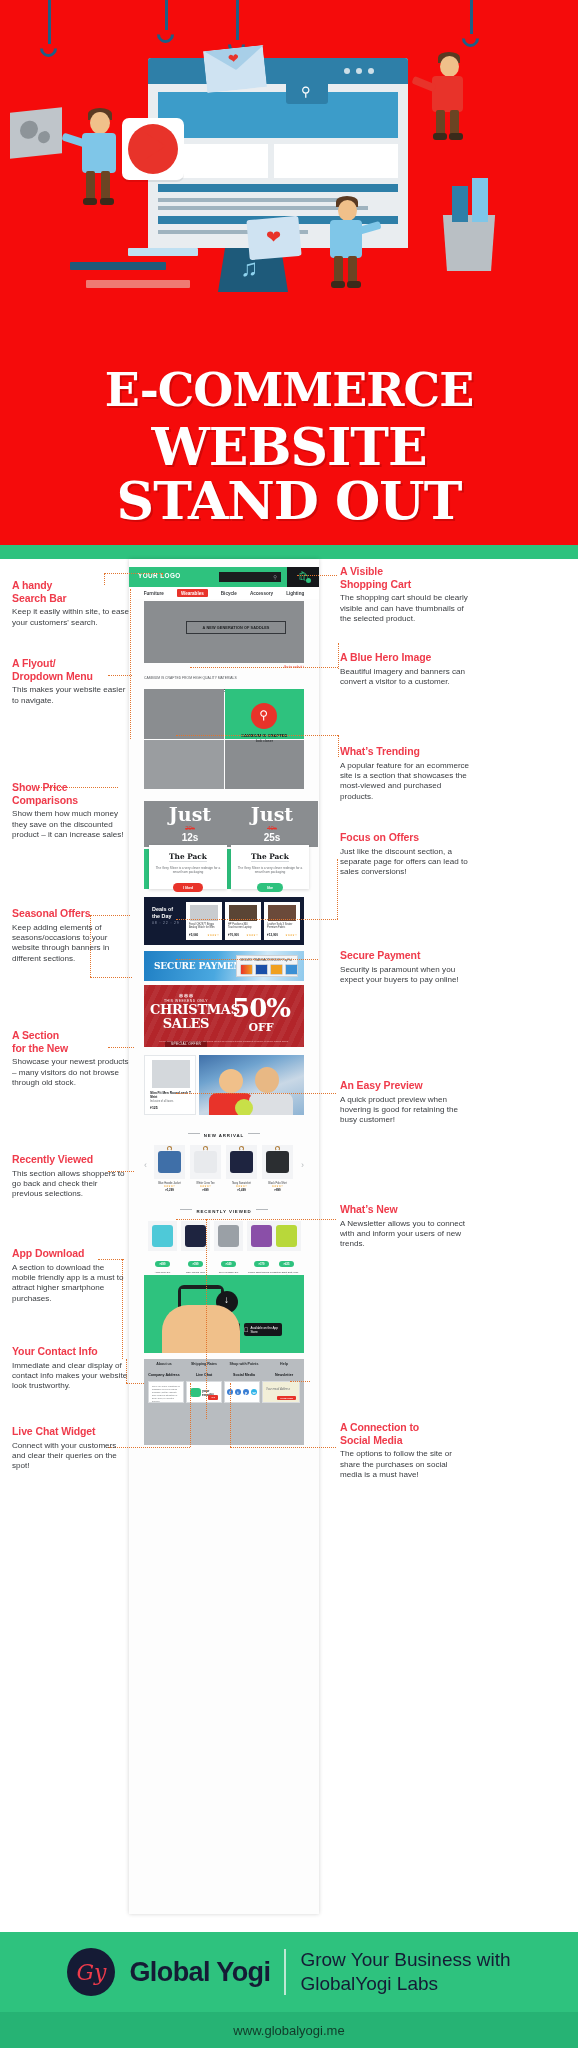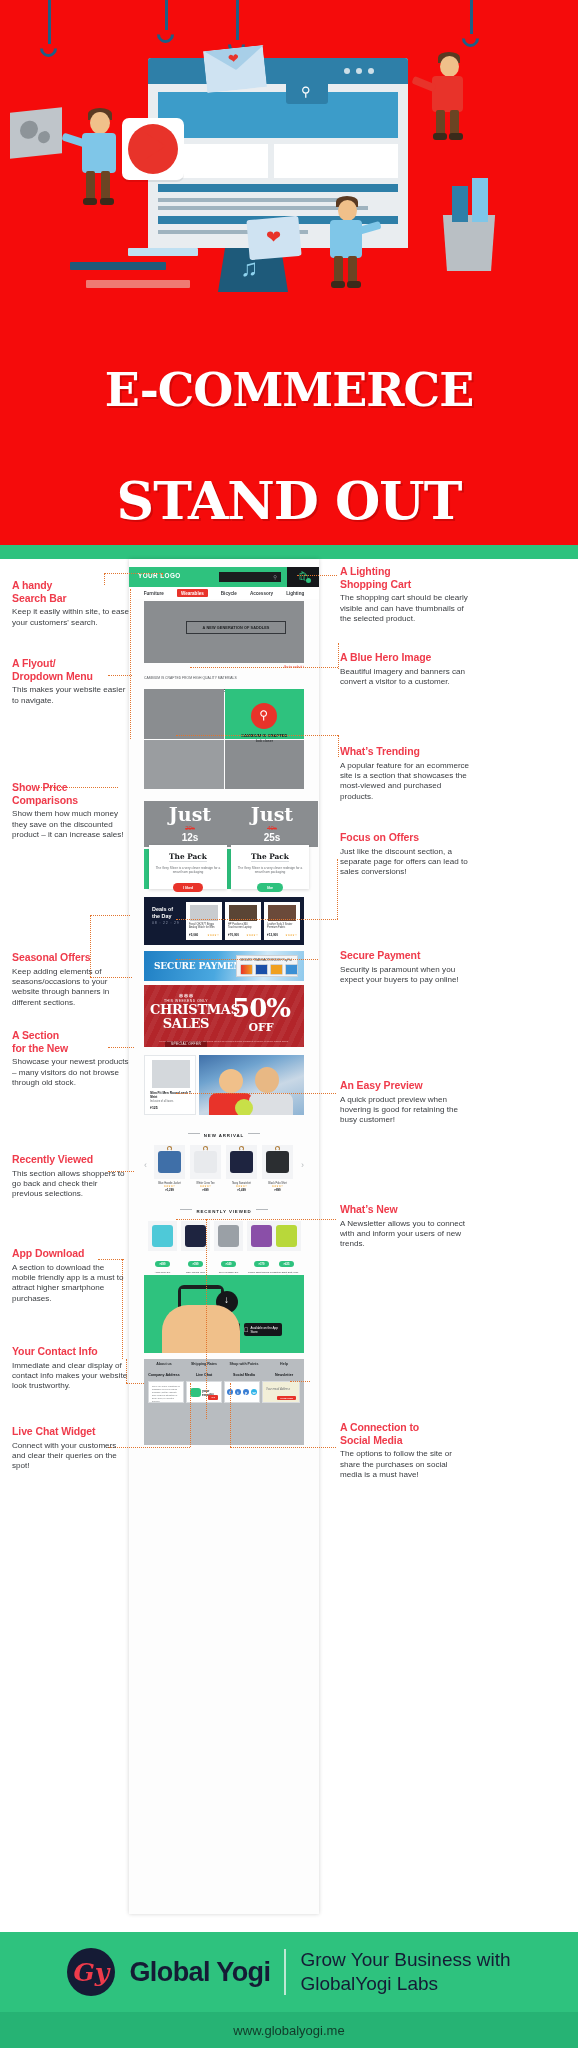--- a/index.html
+++ b/index.html
@@ -229,21 +229,21 @@
          display:flex;align-items:center;justify-content:center;font-weight:700;}
   .fbox.news{left:118px;width:38px;background:#f2efd8;}
   .fbox.news .ni{position:absolute;left:3px;top:5px;font-size:2.8px;color:#6a6e72;font-style:italic;}
   .fbox.news .nb{position:absolute;right:3px;bottom:2px;background:#e8332a;color:#fff;font-size:2.2px;padding:.8px 3px;border-radius:1px;}
 
   
   .brandbar{position:absolute;left:0;top:1932px;width:578px;height:80px;background:#2ec27e;
             display:flex;align-items:center;justify-content:center;gap:14px;}
   .logoc{width:48px;height:48px;border-radius:50%;background:#151b35;position:relative;flex:none;}
   .logoc .gy{position:absolute;left:0;top:0;width:48px;height:48px;display:flex;align-items:center;justify-content:center;
-             color:#ef3b4b;font-family:"DejaVu Serif",serif;font-style:italic;font-weight:700;font-size:25px;}
+             color:#ef3b4b;font-family:"DejaVu Serif",serif;font-style:italic;font-weight:400;font-size:22px;}
   .brandname{color:#151b35;font-size:27px;font-weight:700;letter-spacing:-.6px;}
   .vrule{width:2px;height:46px;background:#bfe8d4;}
   .brandtag{color:#151b35;font-size:19px;line-height:24px;font-weight:400;}
 
   .urlbar{position:absolute;left:0;top:2012px;width:578px;height:36px;background:#26b374;
           display:flex;align-items:center;justify-content:center;}
   .urlbar span{color:#123a29;font-size:13px;}
 </style>
 </head>
 <body>
@@ -338,20 +338,21 @@
       <div class="stripe" style="left:128px;top:248px;width:70px;background:#bfe0f2;"></div>
       <div class="stripe" style="left:70px;top:262px;width:96px;background:#1e5a7a;"></div>
       <div class="stripe" style="left:86px;top:280px;width:104px;background:#ef7a72;"></div>
 
       <div class="bin"></div>
       <div class="binfile" style="left:452px;top:186px;width:16px;height:36px;"></div>
       <div class="binfile2" style="left:472px;top:178px;width:16px;height:44px;"></div>
     </div>
 
     <div class="bigline bl1">E-COMMERCE</div>
+    <div class="bigline bl2">WEBSITE</div>
     <div class="bigline bl3">STAND OUT</div>
   </div>
   <div class="greenbar"></div>
 
   <div class="content">
 
     <div class="mockcol">
 
       <div class="m m-head">
         <div class="m-logo">YOUR LOGO</div>
@@ -690,21 +691,21 @@
     </div>
 
     <div class="ann left" style="left:12px;top:222px;">
       <h3>
         <span>Show Price</span><br>
         <span>Comparisons</span>
       </h3>
       <p>Show them how much money they save on the discounted product – it can increase sales!</p>
     </div>
 
-    <div class="ann left" style="left:12px;top:348px;margin-top:44px;">
+    <div class="ann left" style="left:12px;top:348px;">
       <h3>Seasonal Offers</h3>
       <p>Keep adding elements of seasons/occasions to your website through banners in different sections.</p>
     </div>
 
     <div class="ann left" style="left:12px;top:470px;">
       <h3>
         <span>A Section</span><br>
         <span>for the New</span>
       </h3>
       <p>Showcase your newest products – many visitors do not browse through old stock.</p>
@@ -725,21 +726,21 @@
       <p>Immediate and clear display of contact info makes your website look trustworthy.</p>
     </div>
 
     <div class="ann left" style="left:12px;top:866px;">
       <h3>Live Chat Widget</h3>
       <p>Connect with your customers and clear their queries on the spot!</p>
     </div>
 
     <div class="ann right" style="left:340px;top:6px;">
       <h3>
-        <span>A Lighting</span><br>
+        <span>A Visible</span><br>
         <span>Shopping Cart</span>
       </h3>
       <p>The shopping cart should be clearly visible and can have thumbnails of the selected product.</p>
     </div>
 
     <div class="ann right" style="left:340px;top:92px;">
       <h3>A Blue Hero Image</h3>
       <p>Beautiful imagery and banners can convert a visitor to a customer.</p>
     </div>
 

